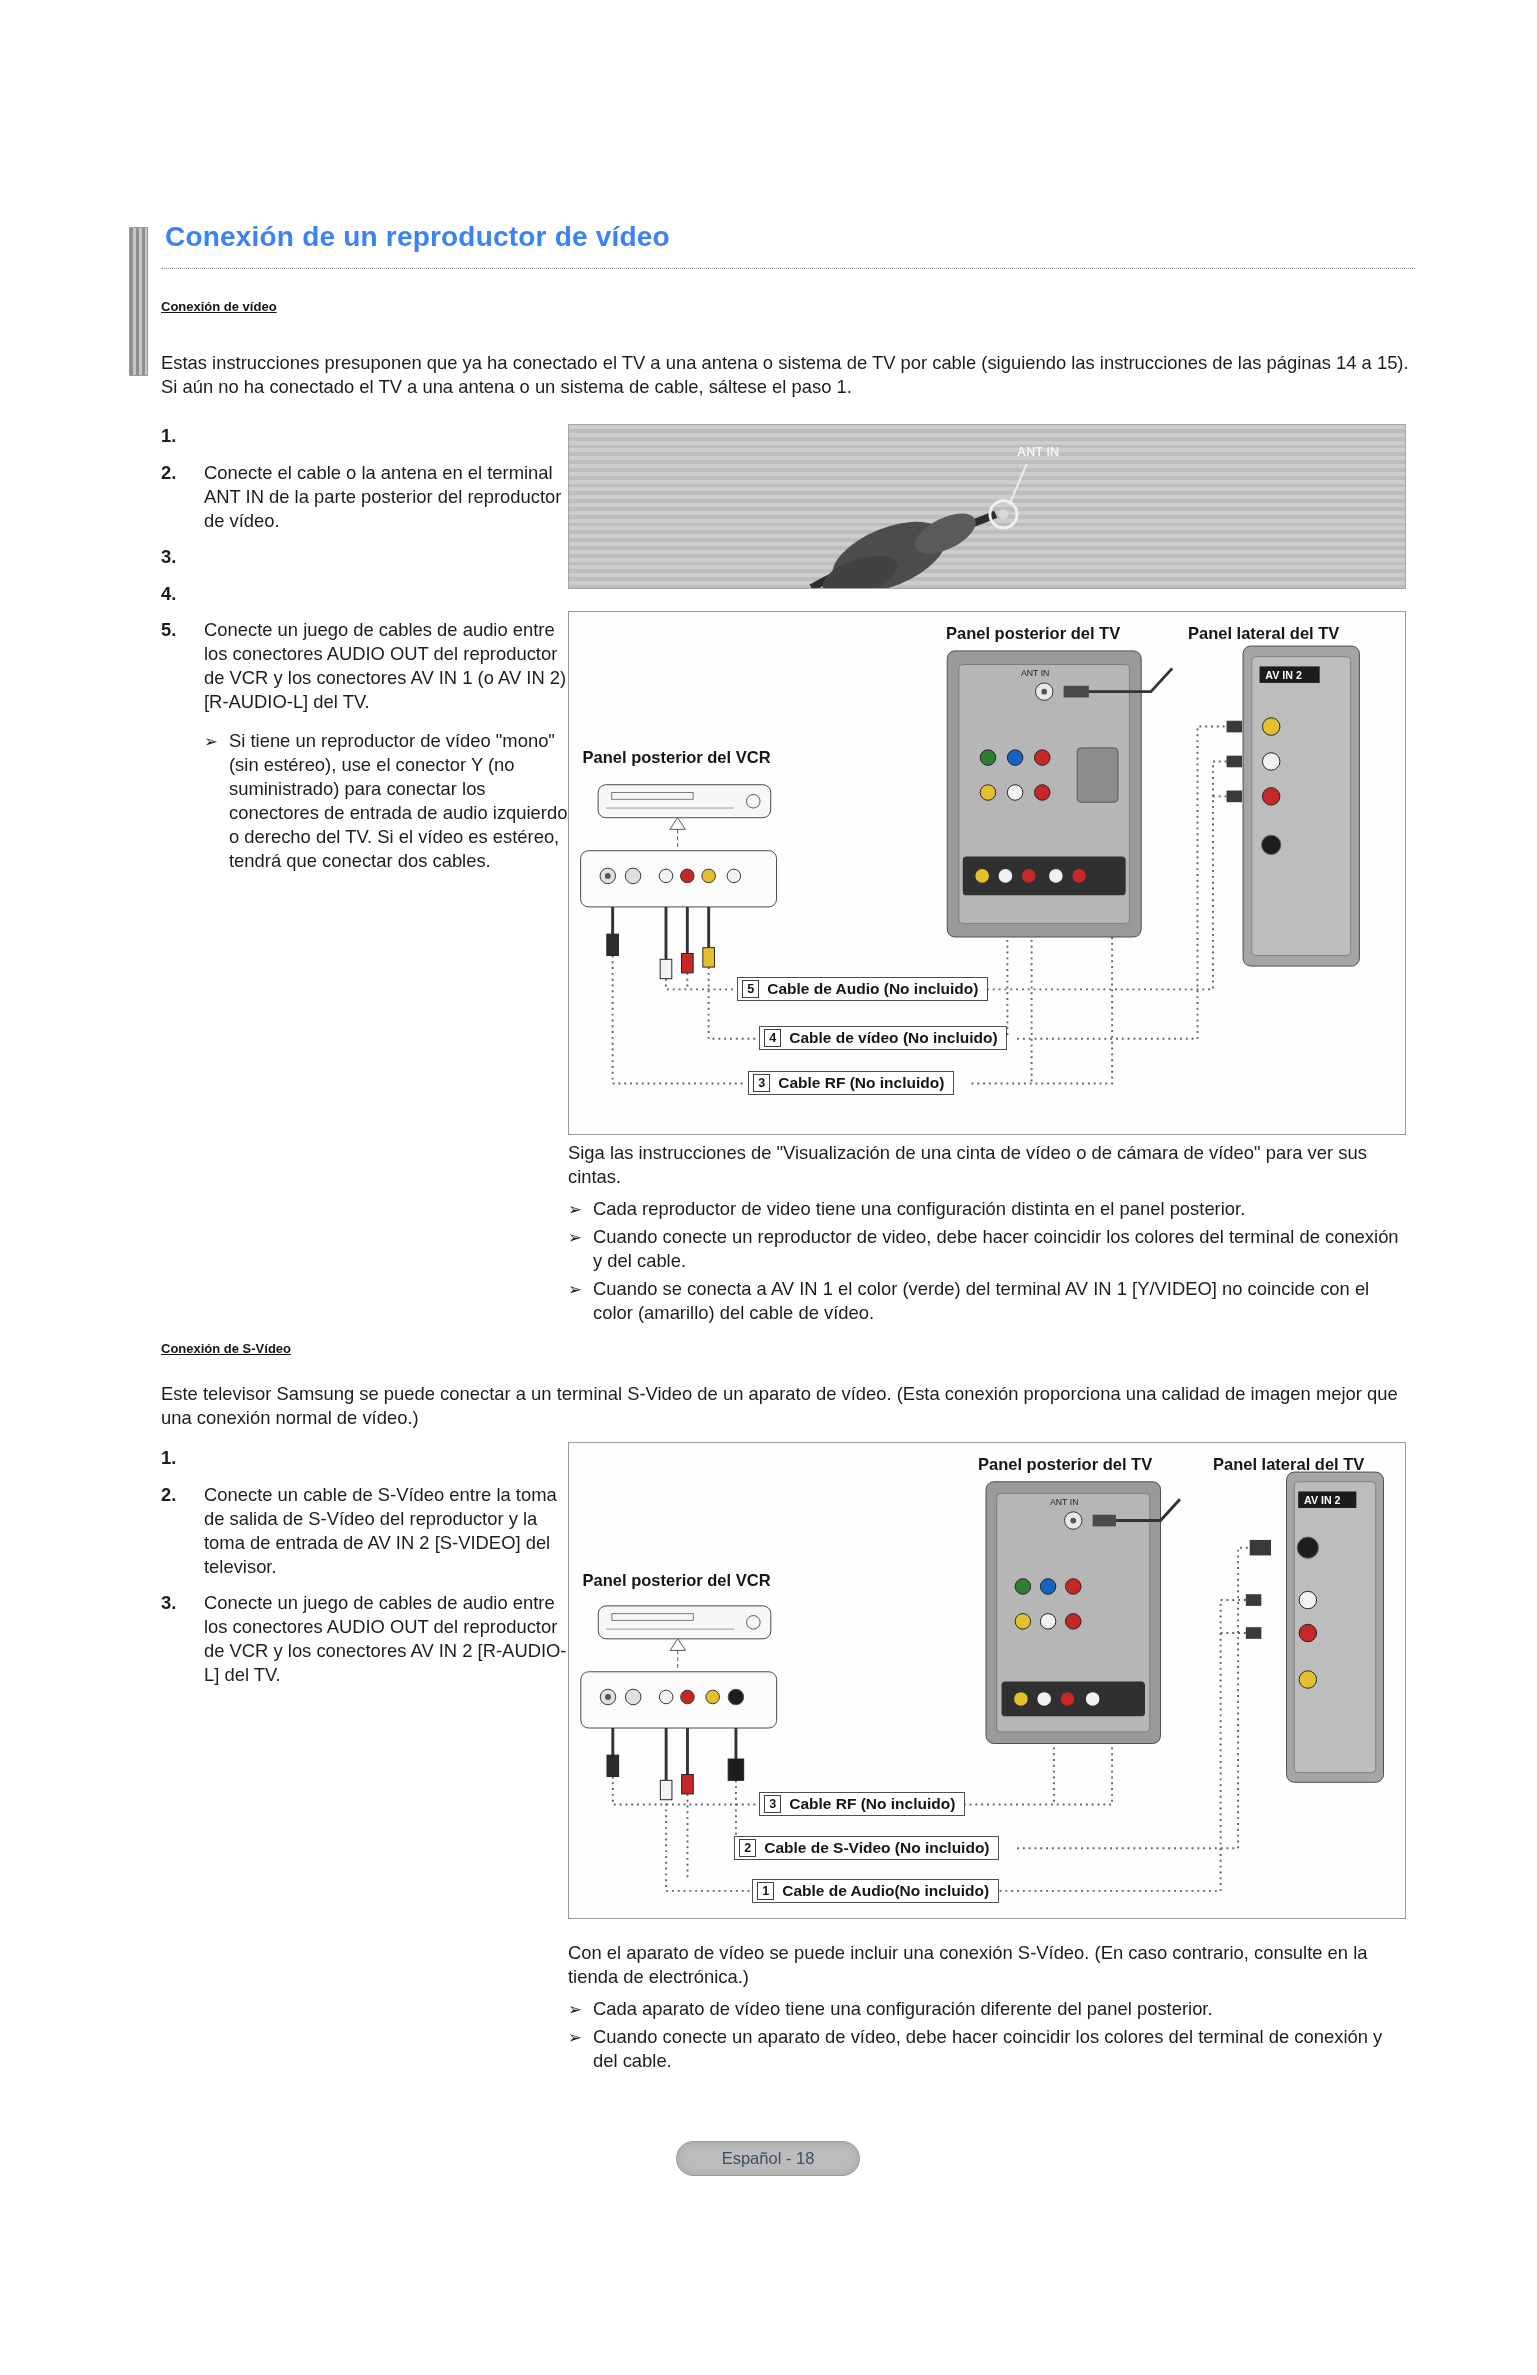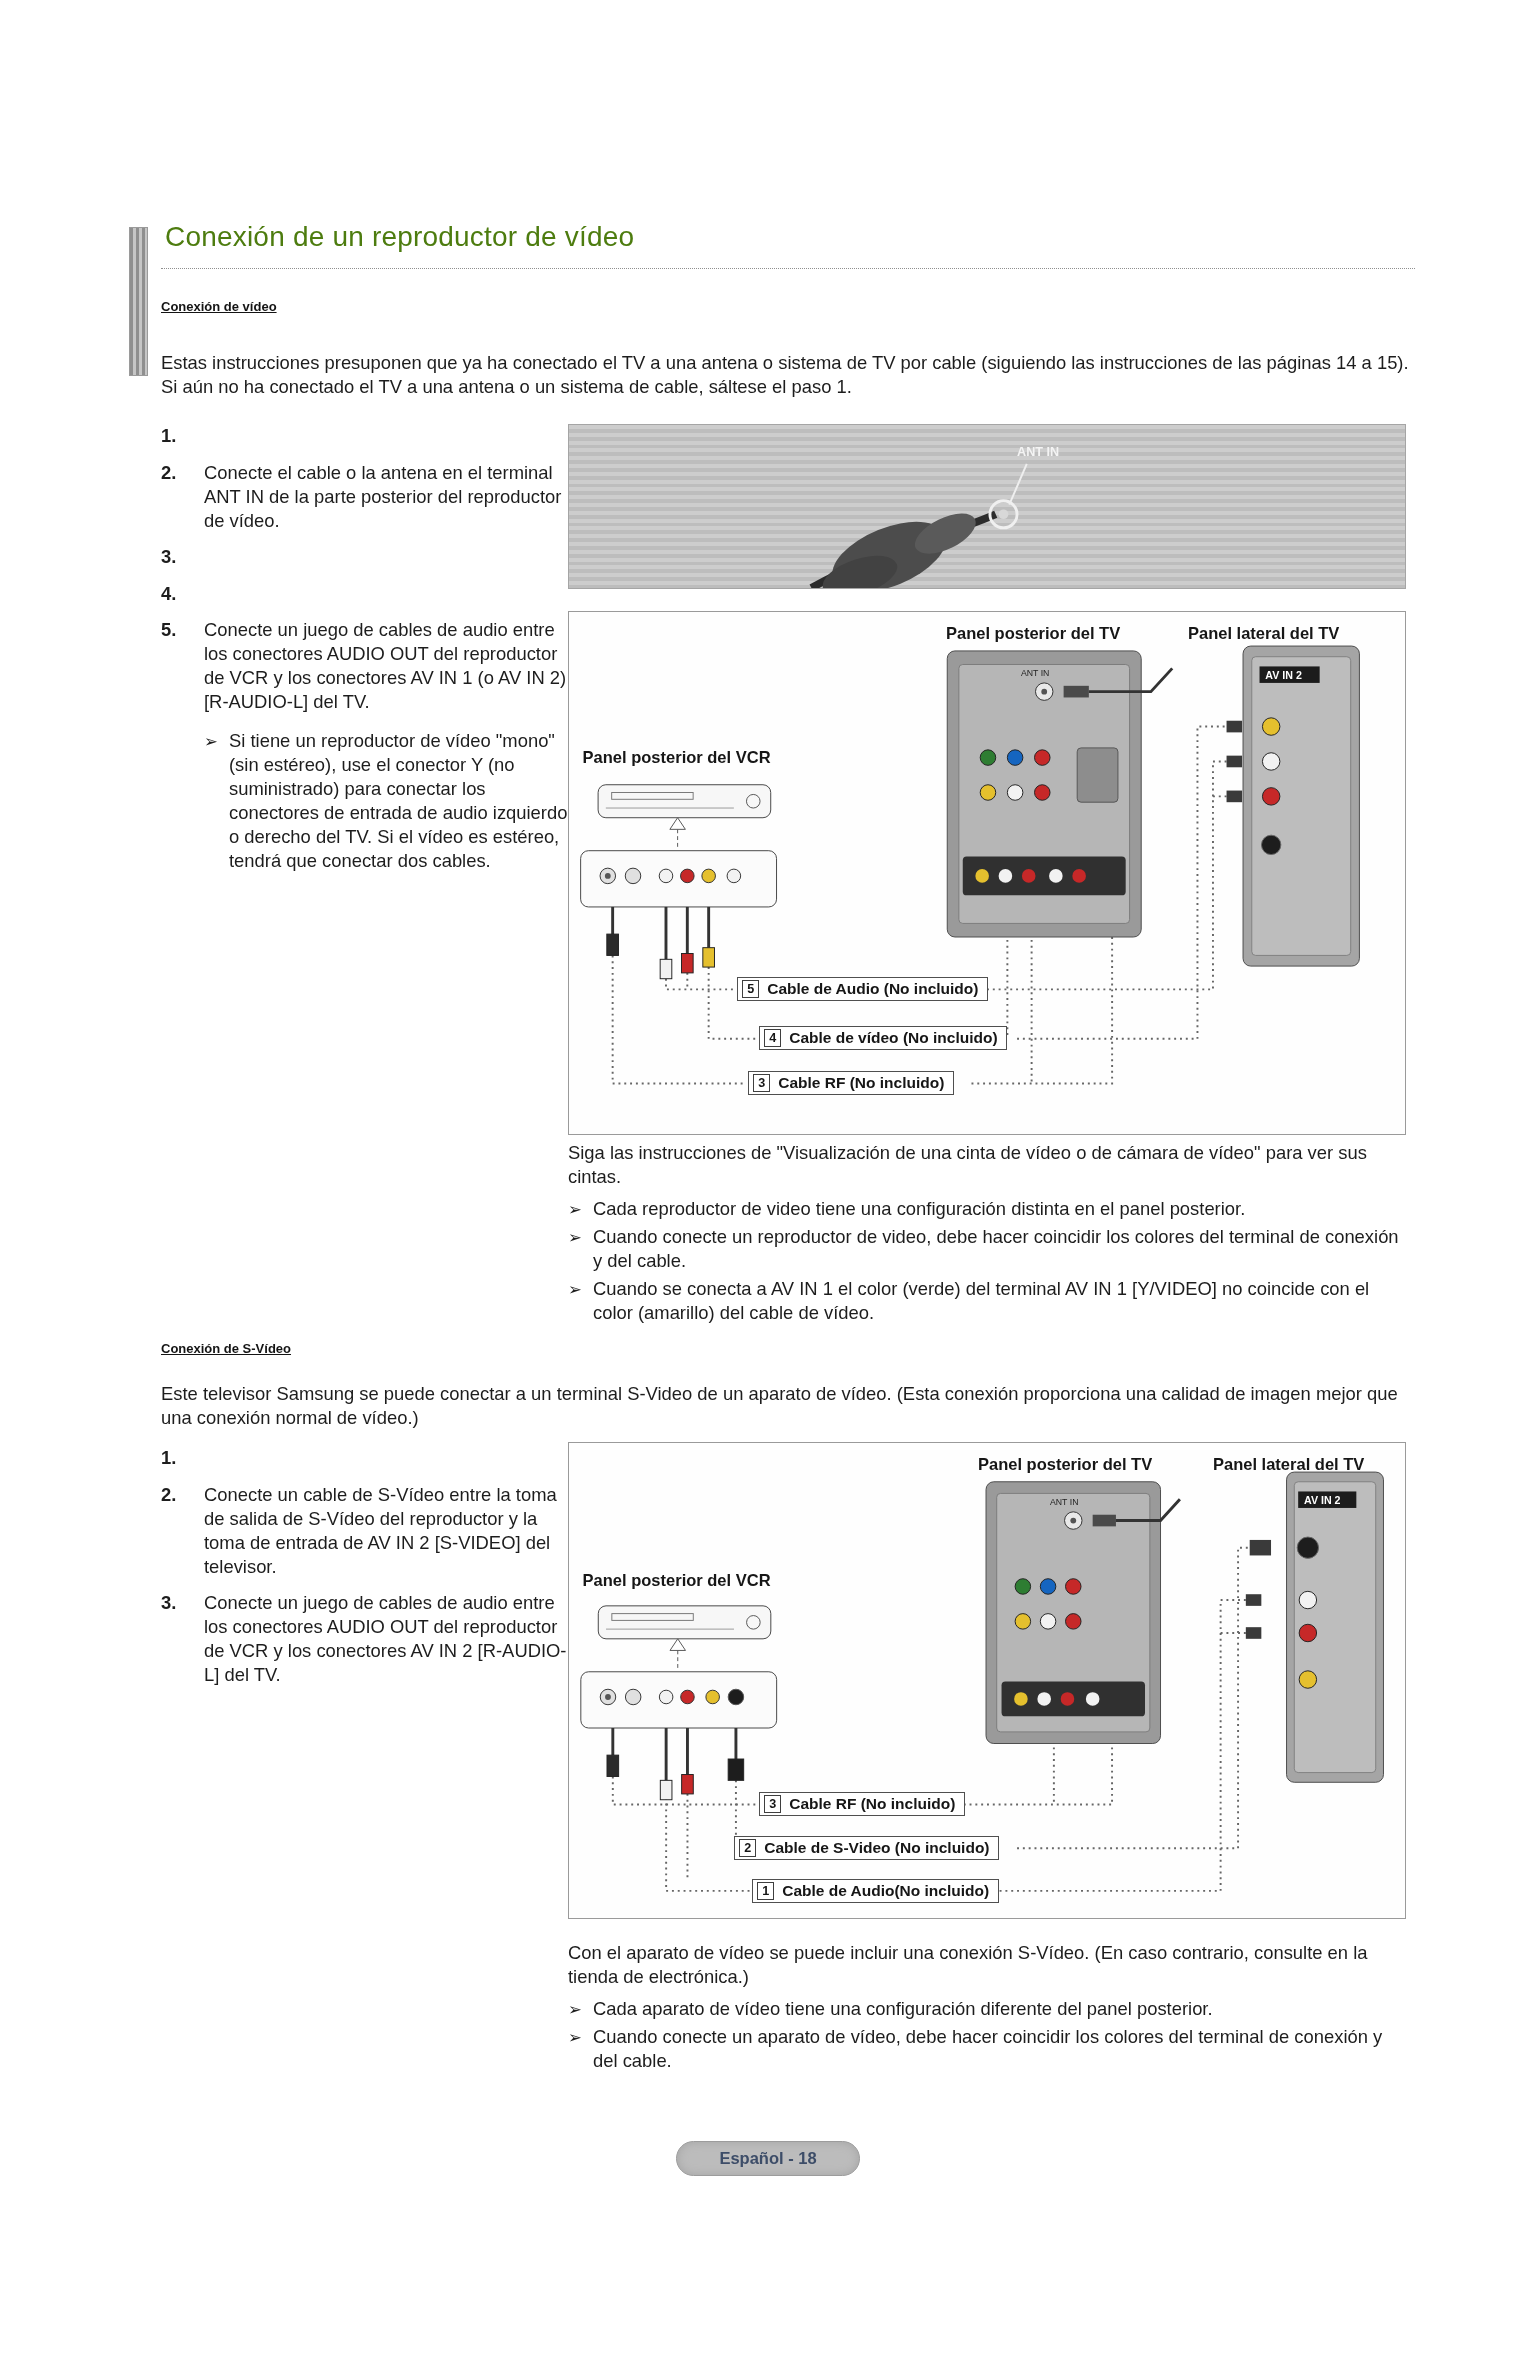--- a/index.html
+++ b/index.html
@@ -2,21 +2,21 @@
 <html><head>
 <meta charset="utf-8">
 <style>
   *{box-sizing:border-box;margin:0;padding:0}
   html,body{background:#ffffff}
   body{
     width:1537px;height:2375px;position:relative;overflow:hidden;
     font-family:"Liberation Sans",sans-serif;color:#1d1d1d;
   }
   .abs{position:absolute}
-  .doc-title{font-size:28px;font-weight:normal;color:#4d7c0f;letter-spacing:0.2px}
+  .doc-title{font-size:28px;font-weight:bold;color:#3b82f6;letter-spacing:0.2px}
   .rule{border-top:1.9px dotted #8f8f8f;height:0}
   .h2{font-size:13px;font-weight:bold;text-decoration:underline;color:#141414}
   .body-text{font-size:18.4px;line-height:24px}
   .titlebar{background:repeating-linear-gradient(90deg,#8f8f8f 0 2.9px,#c6c6c6 2.9px 5.8px);border:1px solid #9a9a9a}
   .steps{display:flex;flex-direction:column;gap:12.6px}
   .step{display:flex;font-size:18.4px;line-height:24px}
   .step-num{flex:0 0 43px;font-weight:bold}
   .step-text{flex:1}
   .note{display:flex;margin-left:43px;margin-top:1.9px;font-size:18.4px;line-height:24px}
   .marker{flex:0 0 25px;font-size:16.5px;line-height:24px}
@@ -24,21 +24,21 @@
   .bullet{display:flex;margin-top:3.9px;font-size:18.4px;line-height:24px}
   .bullet-text{flex:1}
   .photo{background:repeating-linear-gradient(180deg,#cdcdcd 0 3.9px,#bdbdbd 3.9px 7.8px);border:1px solid #a5a5a5;overflow:hidden}
   .diagram{border:1px solid #9a9a9a;background:#fefefe}
   .dlabel{position:absolute;font-size:16.5px;font-weight:bold;color:#161616;white-space:nowrap}
   .callout{position:absolute;display:flex;align-items:center;background:#fff;border:1px solid #4f4f4f;
            padding:1.9px 8.7px 1.9px 3.9px;font-size:15.5px;font-weight:bold;white-space:nowrap;color:#161616}
   .callout-num{display:inline-block;min-width:17.5px;height:17.5px;line-height:17.5px;border:1.9px solid #3f3f3f;
                text-align:center;margin-right:7.8px;font-size:12.6px}
   .footer-badge{display:flex;align-items:center;justify-content:center;border-radius:17.5px;
-                background:#bcbcbc;border:1px solid #9c9c9c;color:#3d4d68;font-weight:bold;font-size:16.5px;
+                background:#bcbcbc;border:1px solid #9c9c9c;color:#3d4d68;font-weight:normal;font-size:16.5px;
                 box-shadow:inset 0 0 9.7px #a4a4a4}
   svg text{font-family:"Liberation Sans",sans-serif}
 </style>
 </head>
 <body>
 
 <div class="abs titlebar" style="left:129px;top:227px;width:19.4px;height:149px"></div>
 <h1 class="abs doc-title" style="left:165px;top:221px">Conexión de un reproductor de vídeo</h1>
 <div class="abs rule" style="left:161px;top:268px;width:1254px"></div>
 

